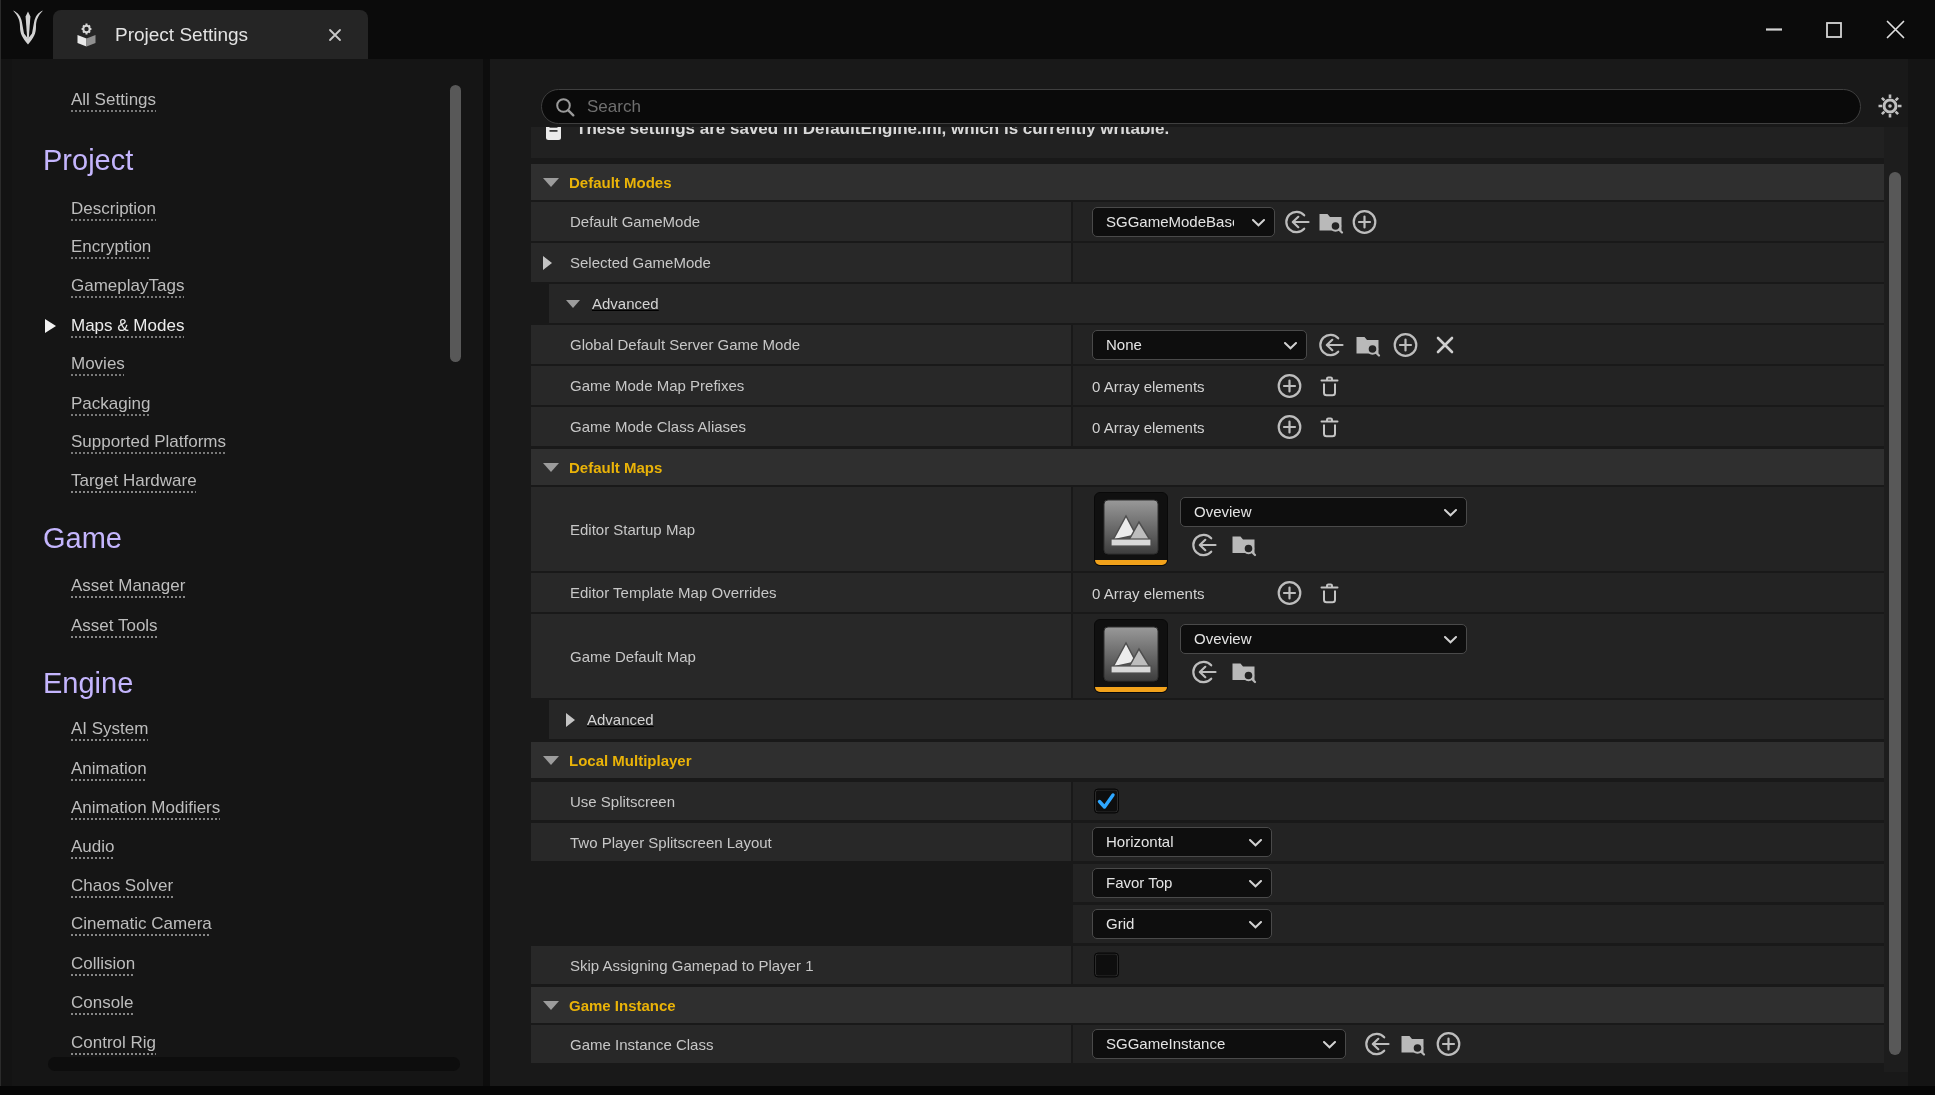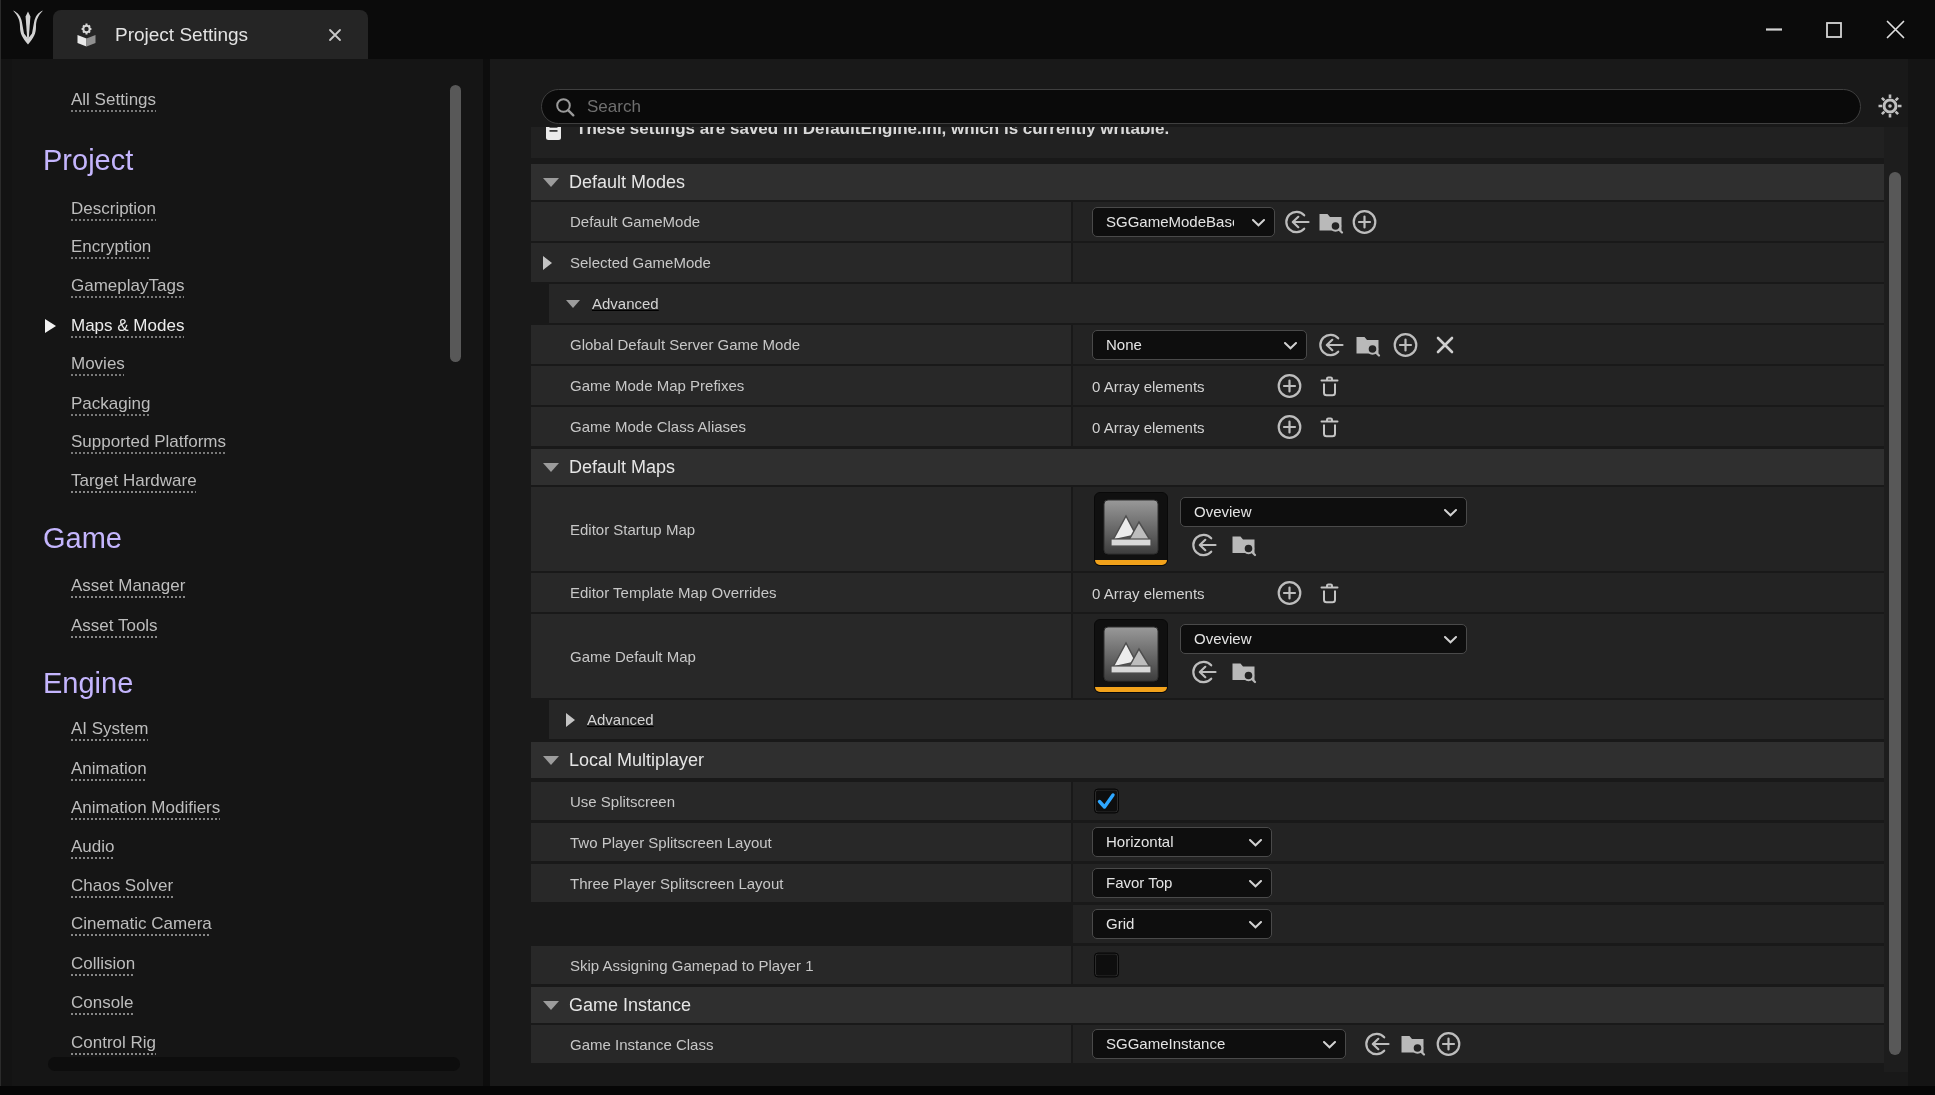--- a/index.html
+++ b/index.html
@@ -38,21 +38,21 @@
   .scrolltrack{position:absolute;left:1401px;top:68px;width:24px;height:945px;background:#1d1d1d;}
   .scrollarea{position:absolute;left:48px;top:68px;width:1353px;height:945px;overflow:hidden;}
 
   
   .notice-bg{position:absolute;left:0;top:-13px;width:1353px;height:44px;background:#212121;}
   .notice-text{position:absolute;left:45px;top:-9px;font-size:17px;font-weight:bold;line-height:22px;color:#d9d9d9;white-space:nowrap;}
   .notice-icn{position:absolute;left:14px;top:-7px;}
 
   .shdr{position:absolute;left:0;width:1353px;height:36px;background:#2f2f2f;display:flex;align-items:center;
         padding-left:12px;box-sizing:border-box;gap:10px;}
-  .shdr .lbl{font-size:18px;font-weight:normal;color:#e5e5e5;}
+  .shdr .lbl{font-size:15px;font-weight:bold;color:#eab308;}
   .tri-down{width:0;height:0;border-left:8px solid transparent;border-right:8px solid transparent;border-top:9px solid #9c9c9c;}
   .tri-right{width:0;height:0;border-top:7px solid transparent;border-bottom:7px solid transparent;border-left:9px solid #c4c4c4;}
 
   .prow{position:absolute;left:0;width:1353px;height:39px;}
   .prow.tall{height:84px;}
   .pname{position:absolute;left:0;top:0;height:100%;width:540px;background:#282828;display:flex;align-items:center;
          padding-left:39px;box-sizing:border-box;}
   .pname .lbl{font-size:15px;color:#c7c7c7;white-space:nowrap;}
   .pname .expander{position:absolute;left:12px;}
   .pval{position:absolute;left:542px;top:0;height:100%;width:811px;background:#232323;}
@@ -438,23 +438,20 @@
           <div class="cb">
             <svg width="23" height="23" viewBox="0 0 23 23">
               <path d="M4.5 12 L9.5 17.5 L18 5.5" fill="none" stroke="#2EA7FF" stroke-width="3.4" stroke-linecap="round" stroke-linejoin="round"></path>
             </svg>
           </div>
 
         </div>
       </div>
 
       <div class="prow" style="top:737px;height:38px">
-        <div class="pname">
-            <span class="lbl">Three Player Splitscreen Layout</span>
-          </div>
         <div class="pval">
           <div class="dd" style="width:180px">
             <span class="dd-text">Favor Top</span>
             <svg class="chev" width="13" height="8" viewBox="0 0 13 8">
                 <path d="M1 1 L6.5 6.3 L12 1" stroke="#d2d2d2" stroke-width="2" fill="none" stroke-linecap="round"></path>
               </svg>
           </div>
 
         </div>
       </div>

